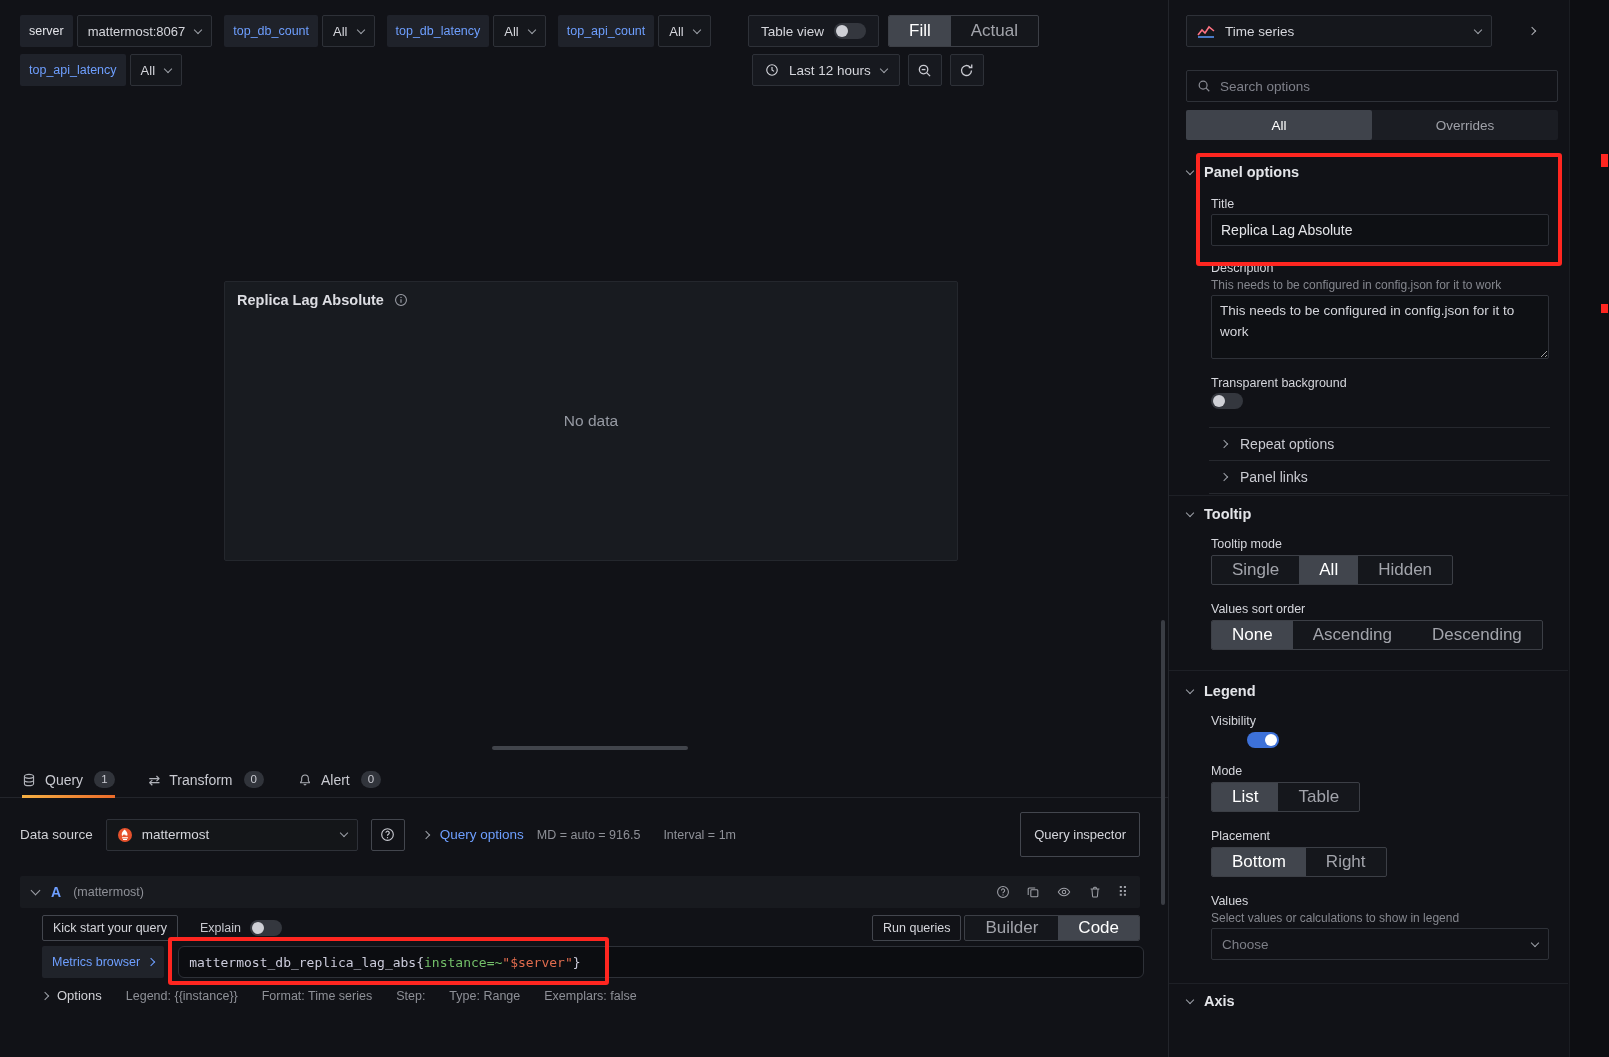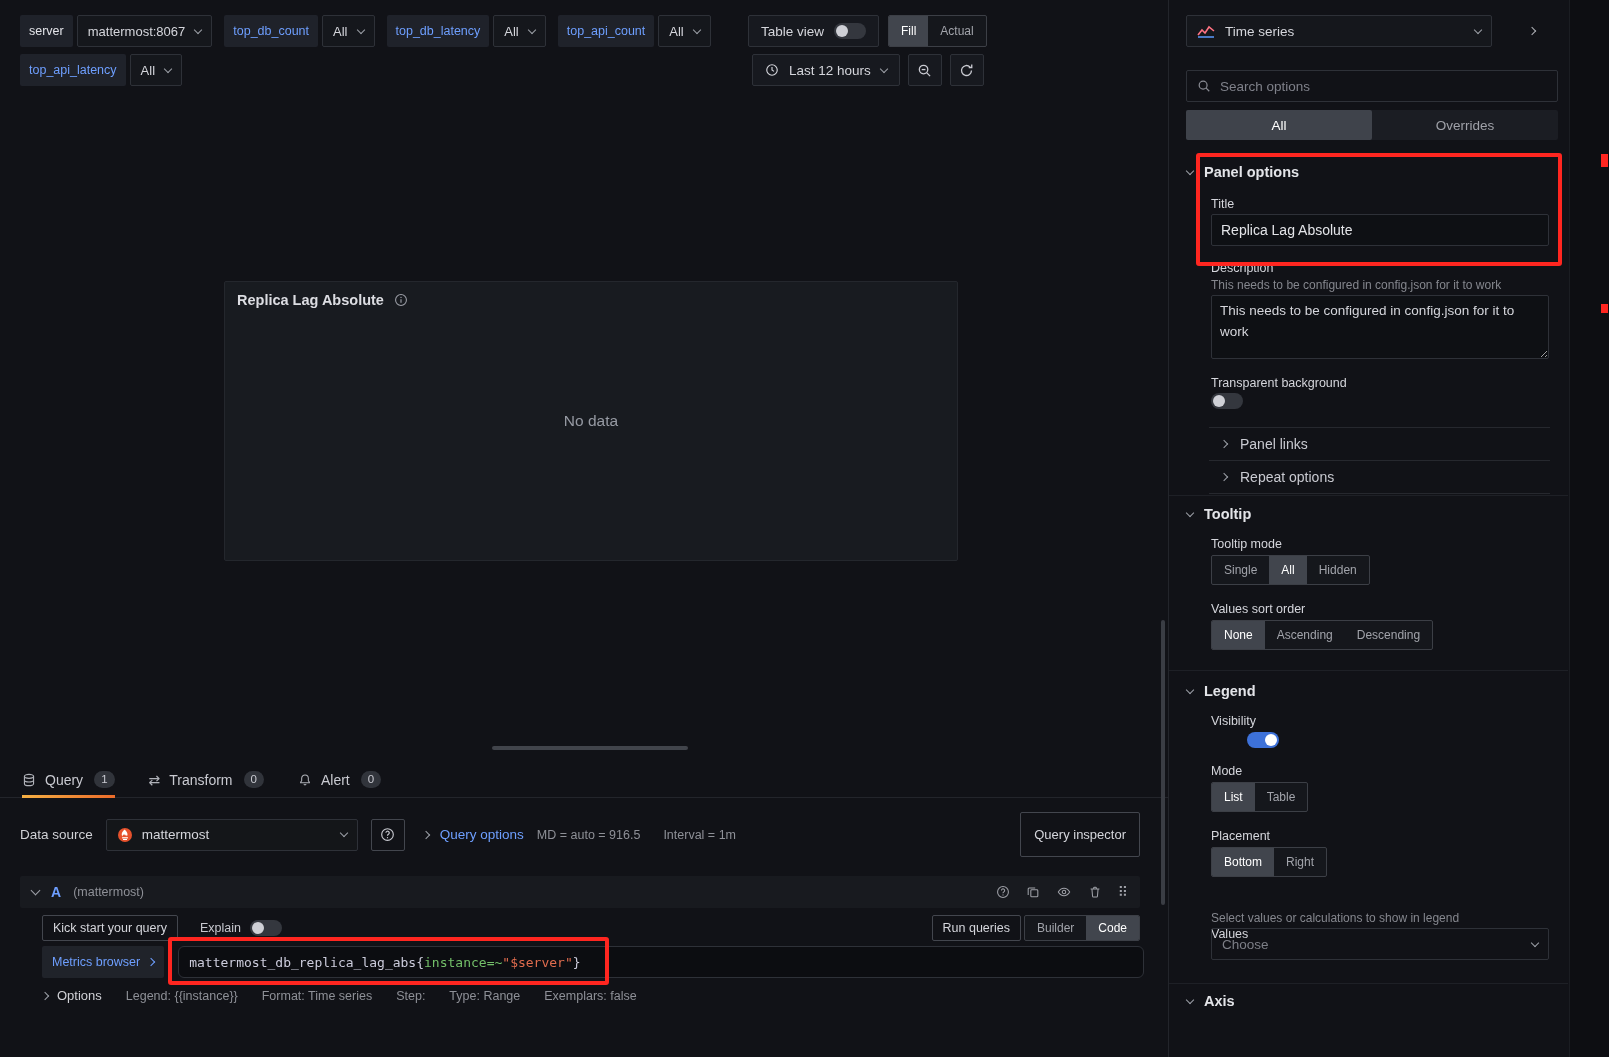--- a/index.html
+++ b/index.html
@@ -27,21 +27,21 @@
   .var-label{display:flex;align-items:center;height:32px;padding:0 9px;background:#1f222a;border-radius:2px;font-size:12.5px;color:#e3e4e9}
   .var-label.blue{color:#6e9fff}
   .var-value{display:flex;align-items:center;gap:10px;height:32px;padding:0 10px;background:#15171c;border:1px solid #2e3138;border-radius:2px;color:#d5d6dc;font-size:13px}
 
   .ctrl{display:flex;align-items:center;height:32px;padding:0 12px;background:#17191f;border:1px solid #2e3138;border-radius:2px;gap:10px;color:#d5d6dc;font-size:13.5px}
   .iconbtn{width:34px;height:32px;border:1px solid #2e3138;background:#17191f;border-radius:2px;display:flex;align-items:center;justify-content:center;color:#c9cad1;flex:none}
 
   .seg{display:inline-flex;align-items:stretch;height:32px;background:#15171c;border:1px solid #3c3f46;border-radius:2px;overflow:hidden}
   .seg.h26{height:26px}
   .seg.h30{height:30px}
-  .seg-item{display:flex;align-items:center;padding:0 12px;color:#a2a4ab;font-size:12px;white-space:nowrap}
+  .seg-item{display:flex;align-items:center;padding:0 20px;color:#a2a4ab;font-size:17px;white-space:nowrap}
   .seg-item.sel{background:#41454d;color:#fff}
 
   .btn{display:inline-flex;align-items:center;gap:8px;height:45px;padding:0 13px;border:1px solid #43464e;border-radius:2px;color:#d5d6dc;font-size:13px;background:transparent;white-space:nowrap}
   .btn.sm{height:26px;font-size:12.5px;padding:0 10px}
 
   
   .panel{position:absolute;background:#181b20;border:1px solid #24272d;border-radius:2px}
   .panel-header{display:flex;align-items:center;gap:10px;padding:10px 12px;font-size:14.5px;font-weight:600;color:#dcdde2}
   .no-data{position:absolute;top:50%;left:50%;transform:translate(-50%,-50%);font-size:15.5px;color:#969aa3}
 
@@ -373,25 +373,25 @@
     <div class="abs flabel" style="top:261px;left:42px">Description</div>
     <div class="abs help" style="top:277px;left:42px;width:348px">This needs to be configured in config.json for it to work</div>
     <textarea class="abs tarea" style="top: 295px; left: 42px; width: 338px; height: 64px;">This needs to be configured in config.json for it to work</textarea>
 
     <div class="abs flabel" style="top:376px;left:42px">Transparent background</div>
     <span class="abs toggle" style="top:393px;left:42px"></span>
 
     <div class="abs opt-rows" style="top:427px;left:40px;width:341px">
       <button class="opt-row">
         <span class="chev right gray"></span>
-        <span>Panel links</span>
+        <span>Repeat options</span>
       </button>
       <button class="opt-row">
         <span class="chev right gray"></span>
-        <span>Repeat options</span>
+        <span>Panel links</span>
       </button>
     </div>
 
     <div class="sep" style="top:495px"></div>
 
     
     <button class="abs sec-h" style="top:506px;left:18px">
       <span class="chev gray"></span>
       <span>Tooltip</span>
     </button>
@@ -420,21 +420,21 @@
     <div class="abs flabel" style="top:764px;left:42px">Mode</div>
     <div class="abs seg h30" style="top:782px;left:42px">
       <button class="seg-item sel">List</button>
       <button class="seg-item">Table</button>
     </div>
     <div class="abs flabel" style="top:829px;left:42px">Placement</div>
     <div class="abs seg h30" style="top:847px;left:42px">
       <button class="seg-item sel">Bottom</button>
       <button class="seg-item">Right</button>
     </div>
-    <div class="abs flabel" style="top:927px;left:42px">Values</div>
+    <div class="abs flabel" style="top:894px;left:42px">Values</div>
     <div class="abs help" style="top:910px;left:42px;width:348px">Select values or calculations to show in legend</div>
     <button class="abs choose" style="top:928px;left:42px;width:338px">
       <span>Choose</span>
       <span class="chev gray" style="margin-left:auto"></span>
     </button>
 
     <div class="sep" style="top:983px"></div>
 
     
     <button class="abs sec-h" style="top:993px;left:18px">

